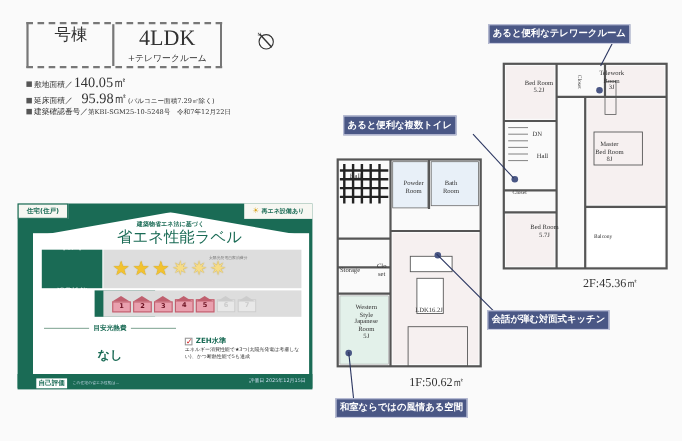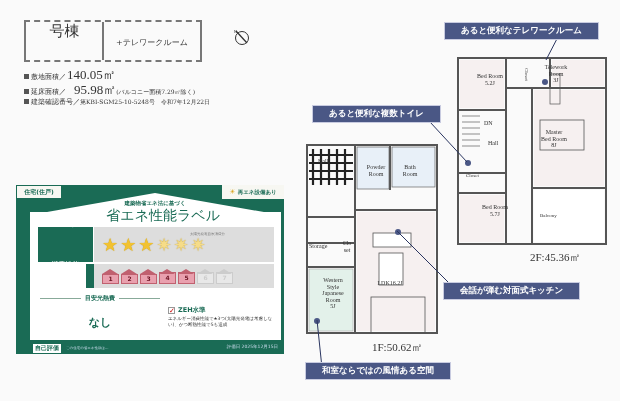--- a/index.html
+++ b/index.html
@@ -50,35 +50,36 @@
   .zeh { left: 168px; top: 306px; font-size: 6.5px; font-family: "DejaVu Sans", sans-serif; color: #1a6b55; font-weight: bold; display:flex; align-items:center; gap:3px; }
   .zeh .chk { width: 7px; height: 7px; border: 1px solid #999; color: #c00; font-size: 7px; line-height: 6px; text-align:center; background:#fff; }
   .zeh-desc { left: 168px; top: 316px; width: 110px; font-size: 4.5px; line-height: 6px; font-family: "DejaVu Sans", sans-serif; color: #333; }
 
   .footer-eval { left: 33px; top: 370px; height: 9px; padding: 0 2px; background: #fff; color: #1a6b55; font-family: "DejaVu Sans", sans-serif; font-size: 6px; font-weight: bold; display:flex; align-items:center; }
   .footer-note { left: 66px; top: 371px; font-size: 3.5px; color: #cde; font-family: "DejaVu Sans", sans-serif; }
   .footer-date { left: 218px; top: 368px; font-size: 4.5px; color: #cde; font-family: "DejaVu Sans", sans-serif; text-align: right; width: 60px; line-height: 6px; }
   .energy-foot { left: 16px; top: 340px; width: 268px; height: 14px; background: #1a6b55; }
 
   
-  .callout { background: #4a5785; color: #fff; font-family: "DejaVu Sans", sans-serif; font-size: 8.5px; font-weight: bold; padding: 2px 16px; border: 1px solid #c8cbe0; white-space: nowrap; }
+  .callout { background: #4a5785; color: #fff; font-family: "DejaVu Sans", sans-serif; font-size: 8.5px; font-weight: bold; padding: 2px 3px; border: 1px solid #c8cbe0; white-space: nowrap; }
 
   
   .fp { position: absolute; }
   .room-label { position: absolute; font-size: 6px; line-height: 6.5px; text-align: center; color: #333; font-family: "Liberation Serif", serif; }
   .area-label { position: absolute; font-family: "Liberation Serif", serif; font-size: 11px; color: #333; }
 </style>
 </head>
 <body>
 
 <div class="abs title-box">
   <div class="title-left">
     <span class="title-gou">号棟</span>
   </div>
   <div class="title-right">
+    <span class="title-ldk">4LDK</span>
     <span class="title-sub">+テレワークルーム</span>
   </div>
 </div>
 
 <svg class="abs compass" viewBox="0 0 18 18">
   <circle cx="10" cy="10" r="6.5" fill="none" stroke="#333" stroke-width="1"></circle>
   <line x1="4" y1="3" x2="15" y2="15" stroke="#333" stroke-width="1.3"></line>
   <text x="2" y="5" font-size="4" fill="#333" font-family="DejaVu Sans, sans-serif">N</text>
 </svg>
 

